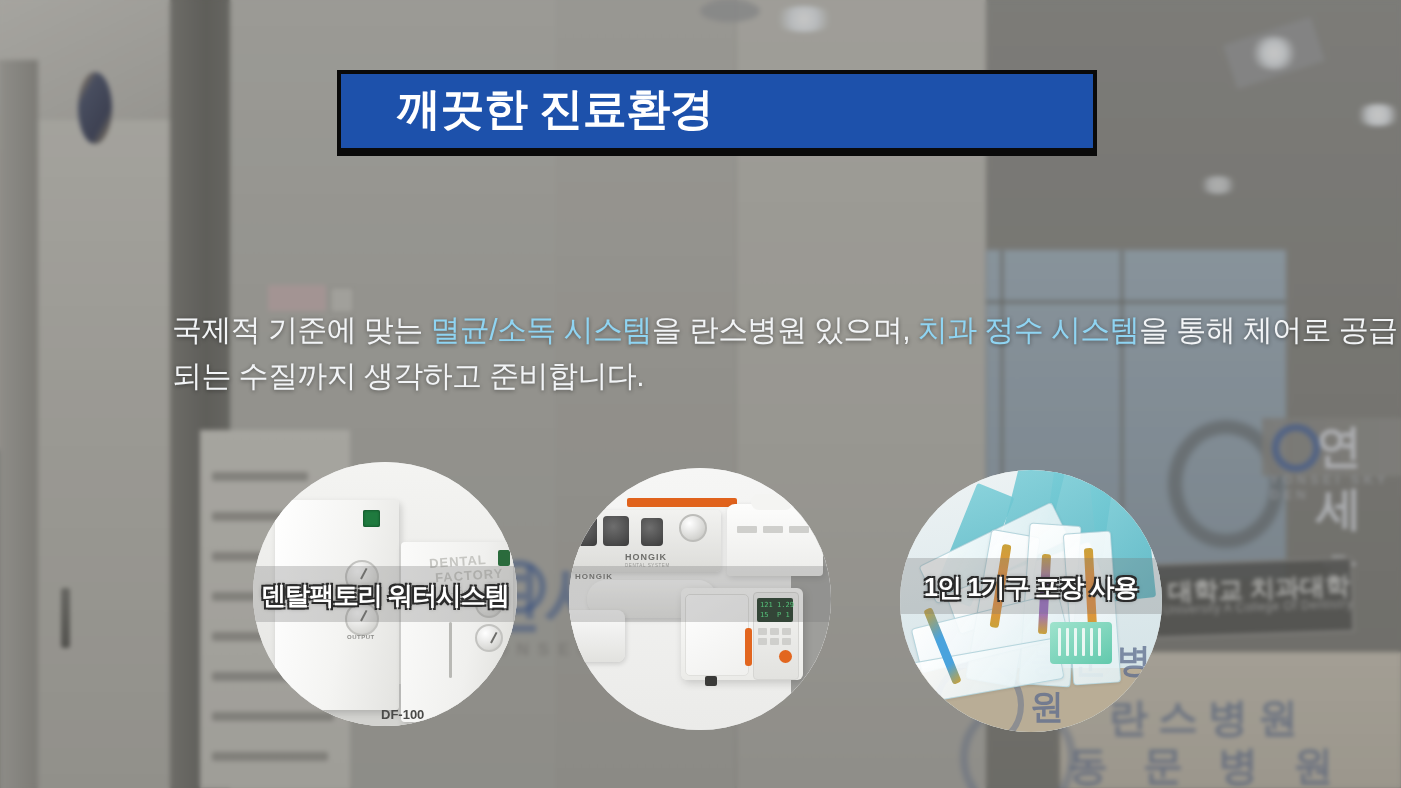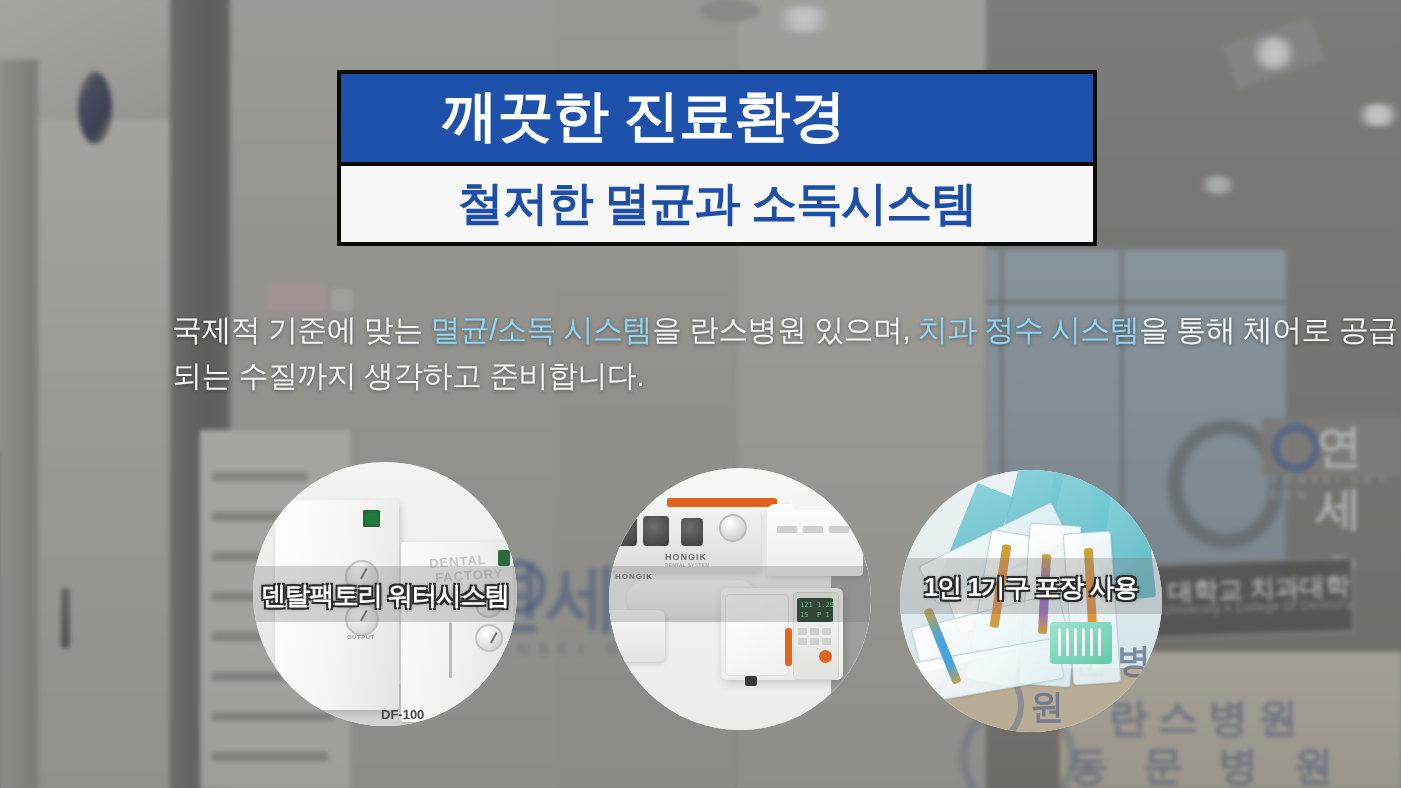--- a/index.html
+++ b/index.html
@@ -92,21 +92,21 @@
   .spot{position:absolute;border-radius:50%;
     background:radial-gradient(circle,#ffffff 0%,#e9edf2 35%,rgba(200,205,212,0) 72%);
     filter:blur(1px);}
   .spot-housing{position:absolute;background:#9b9c9e;filter:blur(1.4px);opacity:.8;}
   .bg-dim{position:absolute;inset:0;background:rgba(92,92,88,.34);}
   .bg-blur-veil{position:absolute;inset:0;backdrop-filter:blur(2px);}
 
   
   .banner{position:absolute;left:337px;top:70px;width:752px;border:4px solid #0a0a0a;}
   .banner-top{background:#1d51ab;border-bottom:4px solid #0a0a0a;padding:11px 0 15px 56px;}
-  .banner-top .t{font-size:56px;font-weight:700;color:#ffffff;line-height:1.1;letter-spacing:-.5px;margin-left:45px;}
+  .banner-top .t{font-size:44px;font-weight:700;color:#ffffff;line-height:1.1;letter-spacing:-.5px;}
   .banner-bottom{background:#f7f7f7;padding:12px 0 14px 0;text-align:center;}
   .banner-bottom .t{font-size:46px;font-weight:700;color:#1d4fa8;line-height:1.1;letter-spacing:-1px;}
 
   
   .lede{position:absolute;left:172px;top:307px;width:1240px;
     font-size:30px;line-height:1.52;color:#f2f4f6;font-weight:400;letter-spacing:-.6px;
     text-shadow:0 1px 4px rgba(0,0,0,.45);}
   .hl{color:#8fd4f2;}
 
   
@@ -257,23 +257,20 @@
     <div class="spot-housing" style="left:700px;top:0px;width:60px;height:22px;border-radius:50%;"></div>
 
     <div class="bg-dim"></div>
     <div class="bg-blur-veil"></div>
   </div>
 
   <div class="banner">
     <div class="banner-top">
       <div class="t">깨끗한 진료환경</div>
     </div>
-    <div class="banner-bottom">
-      <div class="t">철저한 멸균과 소독시스템</div>
-    </div>
   </div>
 
   <div class="lede">
     <span>국제적 기준에 맞는 </span><span class="hl">멸균/소독 시스템</span><span>을 란스병원 있으며, </span><span class="hl">치과 정수 시스템</span><span>을 통해 체어로 공급되는 수질까지 생각하고 준비합니다.</span>
   </div>
 
   <div class="circle" style="left:253px;top:462px;width:264px;height:264px;">
     <div class="ph">
       <div class="c1-wall"></div>
       <div class="c1-floor"></div>
@@ -291,21 +288,21 @@
       <div class="gauge" style="left:222px;top:128px;width:24px;height:24px;"></div>
       <div class="gauge" style="left:222px;top:162px;width:24px;height:24px;"></div>
       <div class="c1-seam"></div>
       <div class="c1-model">DF-100</div>
     </div>
     <div class="cap-band" style="top:104px;"></div>
 
   </div>
   <div class="cap-out cap" style="left:253px;top:579px;width:264px;">덴탈팩토리 워터시스템</div>
 
-  <div class="circle" style="left:609px;top:468px;width:262px;height:262px;">
+  <div class="circle" style="left:569px;top:468px;width:262px;height:262px;">
     <div class="ph">
       <div class="c2-wall"></div>
       <div class="c2-right"></div>
 
       <div class="c2-comp"></div>
       <div class="c2-orange"></div>
       <div class="c2-pump" style="left:2px;top:48px;"></div>
       <div class="c2-pump" style="left:34px;top:48px;"></div>
       <div class="c2-pump" style="left:72px;top:50px;width:22px;height:28px;"></div>
       <div class="c2-gauge"></div>

